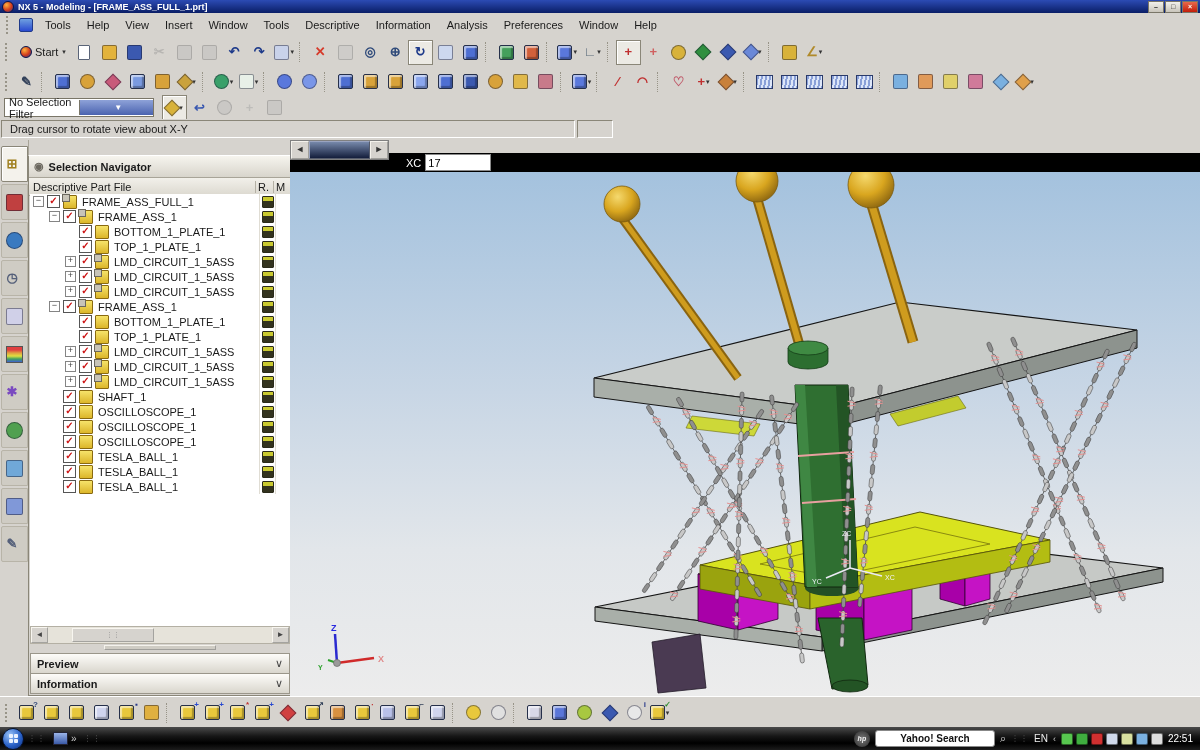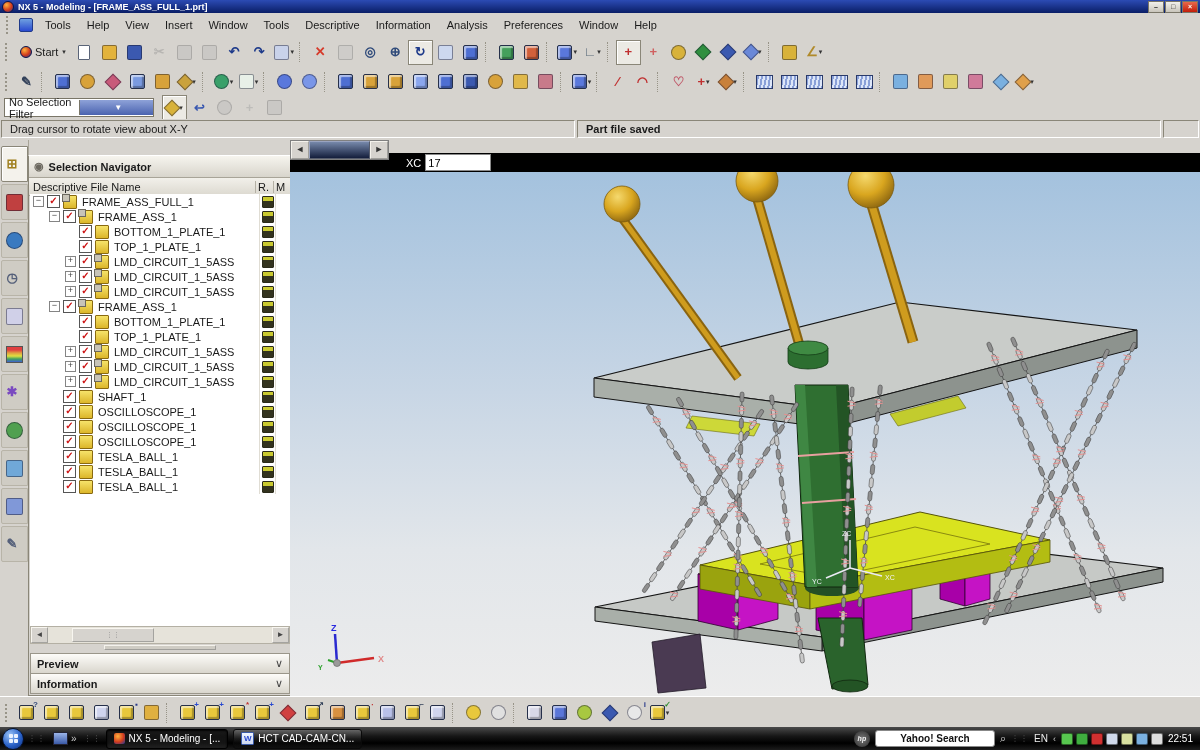--- a/index.html
+++ b/index.html
@@ -419,21 +419,20 @@
         <span class="chip gl" style="color: rgb(154, 154, 154);">+</span>
       </div>
       <div class="tbtn disabled">
         <span class="chip sq" style="background: rgb(185, 185, 185);"></span>
       </div>
     </span>
 </div>
 
 <div class="statusbar">
   <div class="spanel cue">Drag cursor to rotate view about X-Y</div>
-  <div class="spanel stat">Part file saved</div>
   <div class="spanel tiny"></div>
 </div>
 
 <div class="main">
 
   <div class="resbar" id="resbar">
       <div class="resbtn active">
         <span class="chip gl" style="color: rgb(160, 128, 32);">⊞</span>
       </div>
       <div class="resbtn">
@@ -467,21 +466,21 @@
         <span class="chip gl" style="color: rgb(85, 96, 122);">✎</span>
       </div>
     </div>
 
   <div class="nav">
     <div class="nav-title">
       <span class="pin">◉</span>
       <span>Selection Navigator</span>
     </div>
     <div class="nav-cols">
-      <span class="c-name">Descriptive File Name</span>
+      <span class="c-name">Descriptive Part File</span>
       <span class="c-r">R.</span>
       <span class="c-m">M</span>
     </div>
     <div class="tree" id="tree">
         <div class="trow" style="padding-left: 3px;">
           <span class="exp">−</span>
           <span class="cbx">✓</span>
           <span class="picon asm"></span>
           <span class="lbl">FRAME_ASS_FULL_1</span>
           <span class="rcol">
@@ -1231,30 +1230,20 @@
         <i></i>
         <i></i>
       </span>
     </div>
   <span class="dots">⋮⋮</span>
   <span class="ql" id="qlaunch">
       <span class="qlicon"></span>
       <span style="font-size: 10px;">»</span>
     </span>
   <span class="dots">⋮⋮</span>
-  <span id="tasks" style="display:flex;gap:5px">
-      <div class="task active">
-        <span class="ticon nx"></span>
-        <span>NX 5 - Modeling - [...</span>
-      </div>
-      <div class="task">
-        <span class="ticon doc">W</span>
-        <span>HCT CAD-CAM-CN...</span>
-      </div>
-    </span>
   <div class="tright">
     <span class="hp">hp</span>
     <span class="ysearch">Yahoo! Search</span>
     <span class="mag">⌕</span>
     <span class="dots">⋮⋮</span>
     <span class="lang">EN</span>
     <span class="chevL">‹</span>
     <span class="tray" id="tray">
         <span class="tico" style="background: rgb(87, 199, 79);"></span>
         <span class="tico" style="background: rgb(63, 174, 63);"></span>

